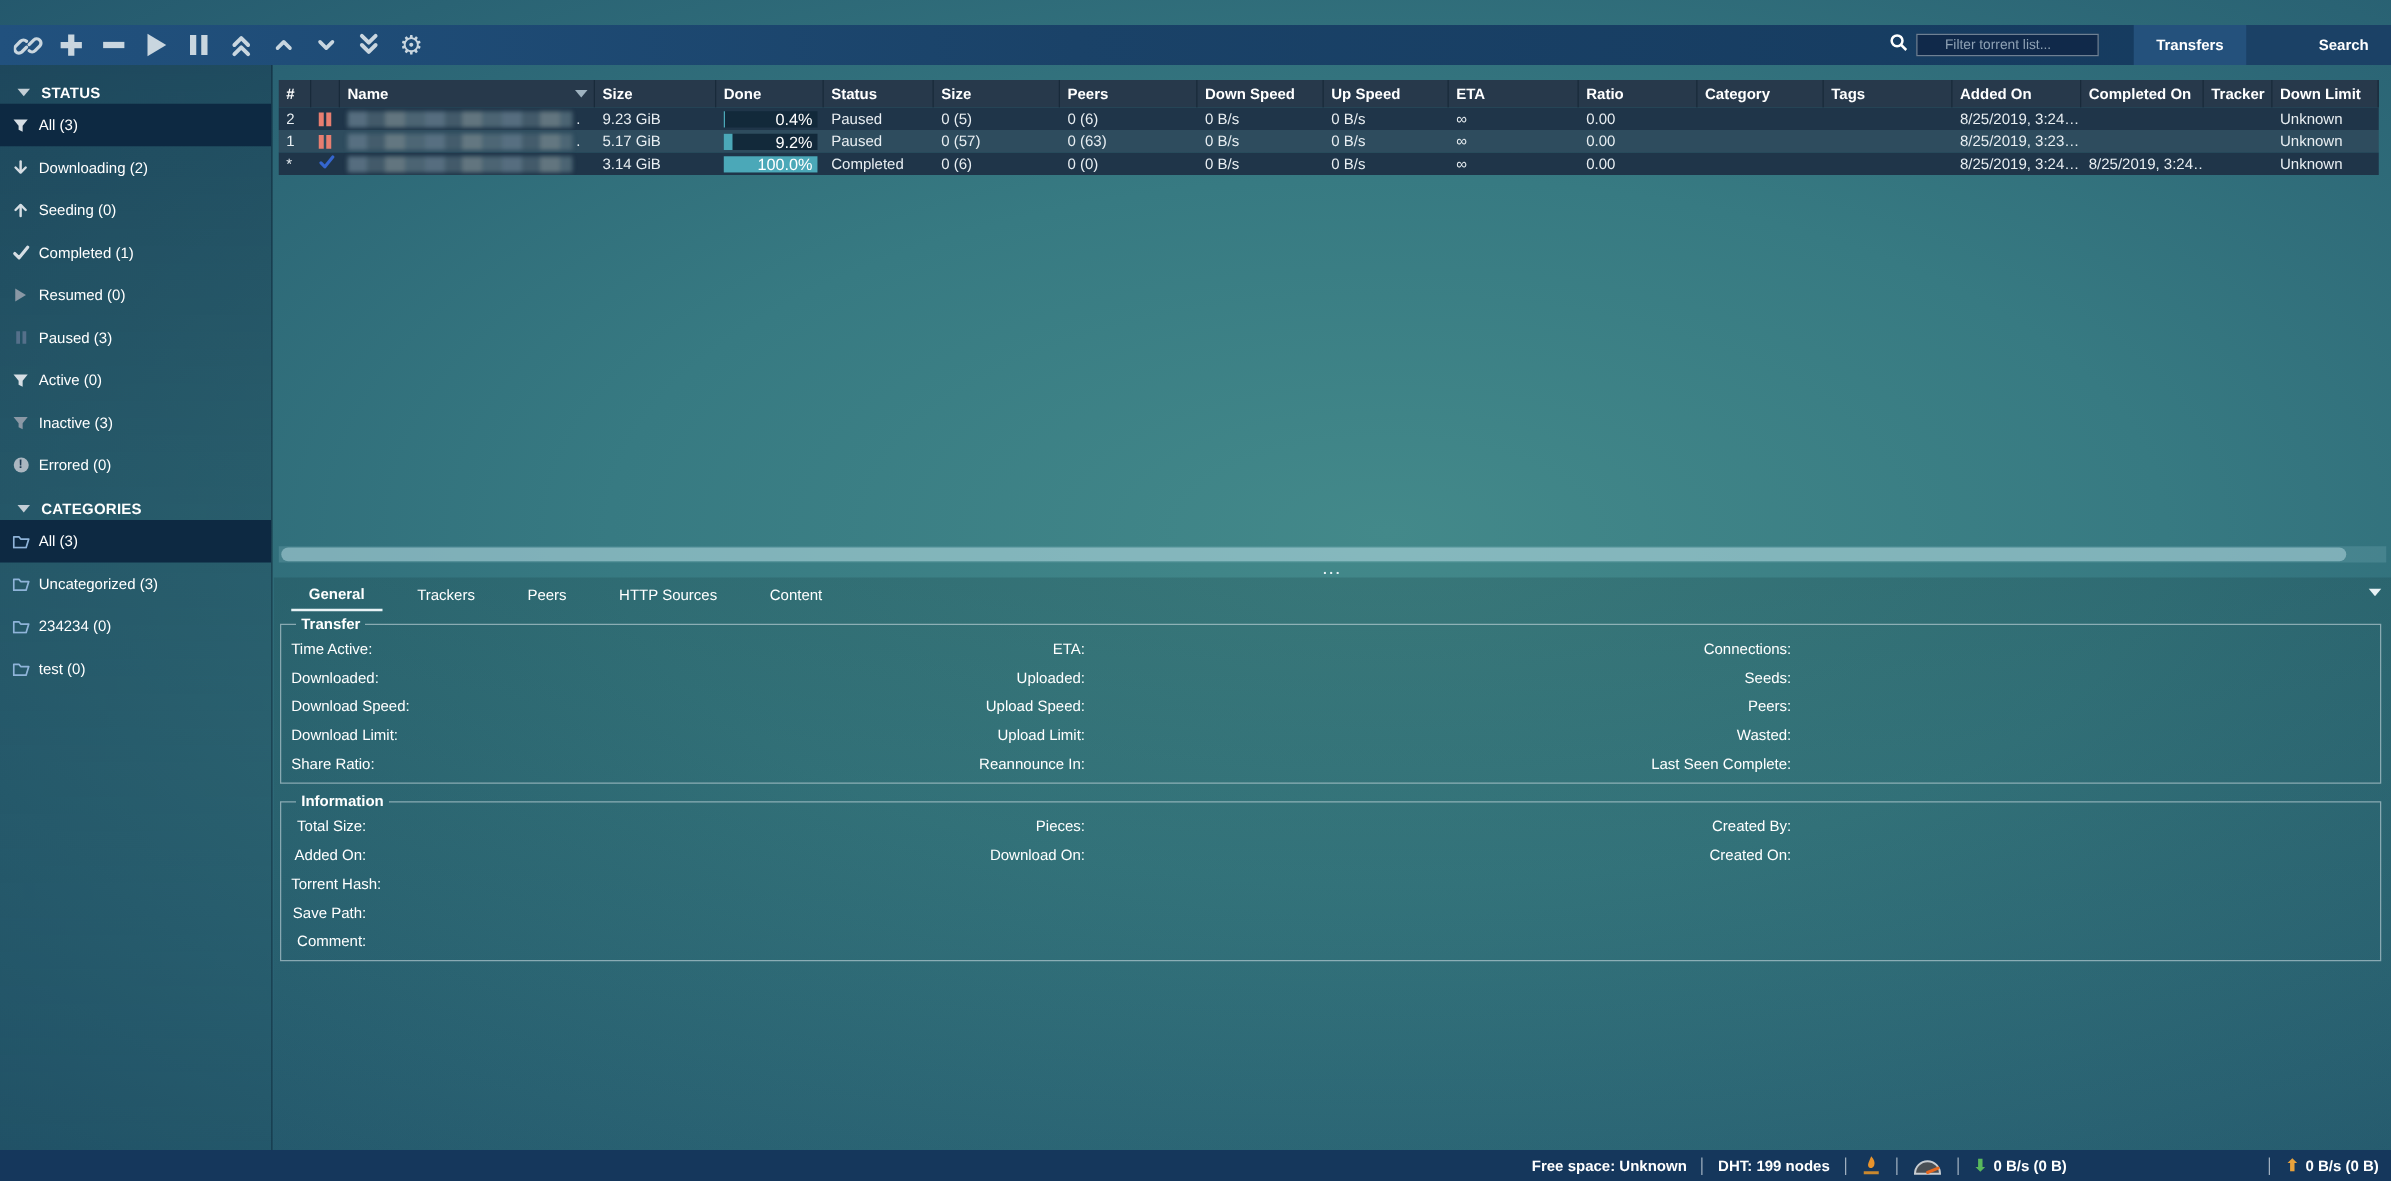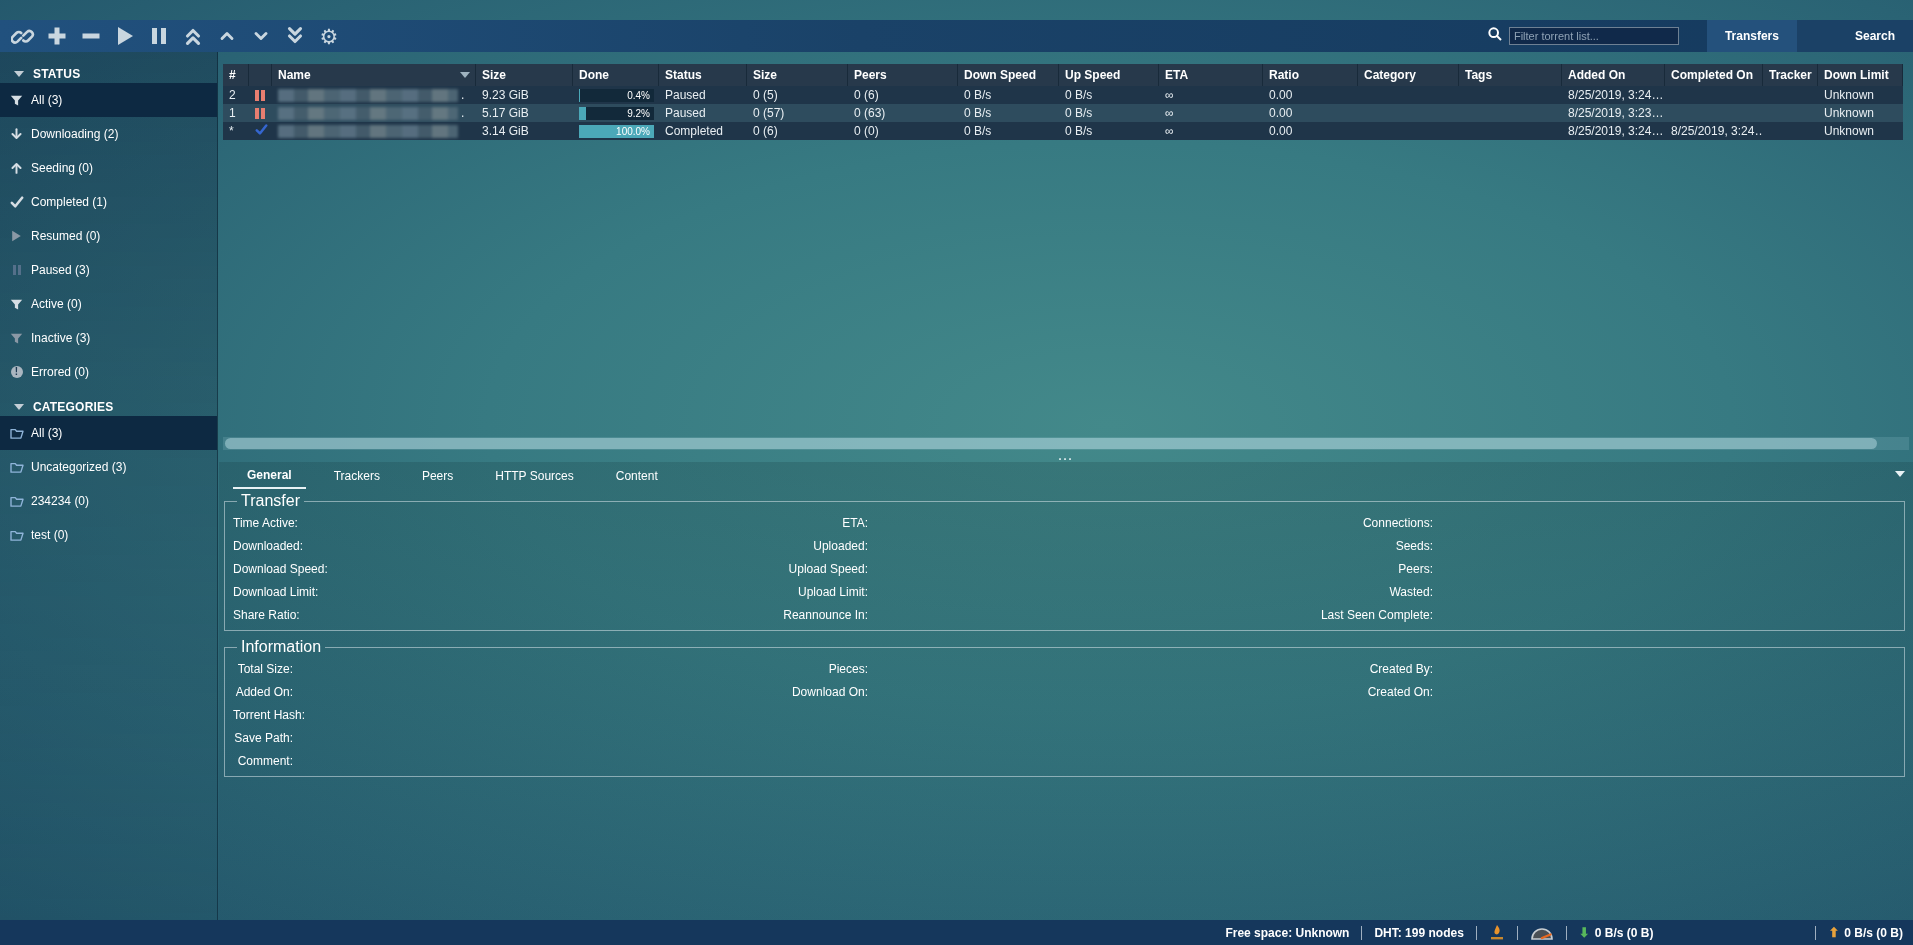--- a/index.html
+++ b/index.html
@@ -25,22 +25,22 @@
     background:linear-gradient(90deg,#21517e 0%, #1a4268 45%, #153a5e 100%);
     display:flex; align-items:center; padding-left:8px;
   }
   .tbtn { width:30px; height:26px; display:flex; align-items:center; justify-content:center; color:#c9d6df; margin-right:4px; }
   .tbtn svg { display:block; }
   .gear-glyph { font-size:21px; line-height:1; color:#c9d6df; }
   .toolbar-right { position:absolute; right:0; top:0; height:32px; display:flex; align-items:center; }
   .filterwrap { display:flex; align-items:center; margin-right:28px; }
   .filterwrap .mag { margin-right:6px; color:#fff; }
   .filter-input {
-    width:170px; height:18px; background:#10294a; border:1px solid #6e8093;
-    color:#dce6ee; font-size:11px; padding:0 4px; outline:none; font-family:"Liberation Sans",sans-serif;
+    width:146px; height:18px; background:#10294a; border:1px solid #6e8093;
+    color:#dce6ee; font-size:11px; padding:0 22px; outline:none; font-family:"Liberation Sans",sans-serif;
   }
   .filter-input::placeholder { color:#8fa2b5; }
   .topTabs { display:flex; height:32px; background:#1b4166;gap:40px; }
   .topTab { padding:0 18px; font-size:12px; font-weight:bold; display:flex; align-items:center; cursor:default; }
   .topTab.active { background:#24517c; }
   
   .sidebar {
     position:absolute; top:52px; left:0; width:218px; bottom:25px;
     background:linear-gradient(180deg, rgba(13,34,58,0.35), rgba(20,60,70,0.10));
     border-right:1px solid rgba(5,20,35,0.45);
@@ -74,35 +74,35 @@
   .rowstate { justify-content:flex-start; }
   .rpause { display:flex; gap:2px; }
   .rpause i { display:block; width:4px; height:11px; background:#e87e70; }
   .nameblur {
     width:180px; height:13px; filter:blur(1.5px); opacity:.9; border-radius:1px;
     background:repeating-linear-gradient(90deg,#5c7485 0 16px,#475f6e 16px 30px,#6a7d85 30px 46px,#516a78 46px 62px);
   }
   .namedot { margin-left:3px; }
   .pbar { position:relative; flex:1; height:13px; margin-right:5px; background:#12293a; }
   .pfill { position:absolute; left:0; top:0; bottom:0; background:#4ba8b8; }
-  .ptext { position:absolute; right:4px; top:0; bottom:0; display:flex; align-items:center; font-size:10px; color:#fff; }
+  .ptext { position:absolute; right:4px; top:0; bottom:0; display:flex; align-items:center; font-size:13px; color:#fff; }
   
   .hscroll { position:absolute; left:4px; right:4px; top:385px; height:13px; background:rgba(140,190,200,0.22); }
   .hscroll .thumb { position:absolute; left:2px; top:1px; bottom:1px; width:98%; border-radius:6px; background:rgba(195,228,234,0.45); }
   .splitter { position:absolute; left:0; right:0; top:398px; height:12px; display:flex; align-items:center; justify-content:center; }
   .splitter .dots { font-size:11px; font-weight:bold; color:#e8f2f5; letter-spacing:2px; line-height:4px; }
   
   .detail { position:absolute; left:0; right:0; top:410px; bottom:0; background:linear-gradient(180deg, rgba(10,40,45,0.18), rgba(10,40,45,0.02)); }
   .dtabs { display:flex; align-items:center; height:28px; padding-left:14px; position:relative; }
   .dtab { padding:5px 14px; margin-right:14px; font-size:12px; cursor:default; }
   .dtab.active { border-bottom:2px solid #e8f2f5; font-weight:bold; }
   .dtabs .caret-btn { position:absolute; right:8px; top:9px; width:0; height:0; border-left:5px solid transparent; border-right:5px solid transparent; border-top:6px solid #e8f2f5; cursor:default; }
   
   fieldset { border:1px solid rgba(215,228,233,0.55); margin:2px 8px 0 5px; padding:6px 8px 8px; }
-  fieldset legend { font-size:16px; font-weight:normal; padding:0 4px; margin-left:4px; color:#fff; }
+  fieldset legend { font-size:12px; font-weight:bold; padding:0 4px; margin-left:4px; color:#fff; }
   .kvgrid { display:grid; grid-template-columns:60px 465px 110px 415px 150px 1fr; row-gap:9px; font-size:12px; align-items:center; }
   .kvgrid .k { text-align:right; white-space:nowrap; }
   .kvgrid .v { min-height:14px; padding-left:10px; }
   
   .statusbar {
     position:absolute; left:0; right:0; bottom:0; height:25px; background:#15375c;
     display:flex; align-items:center; justify-content:flex-end; font-size:12px; font-weight:bold; padding-right:10px;
   }
   .sbitem { display:flex; align-items:center; white-space:nowrap; }
   .sbsep { width:1px; height:14px; background:#cdd8e2; opacity:.75; margin:0 12px; }

